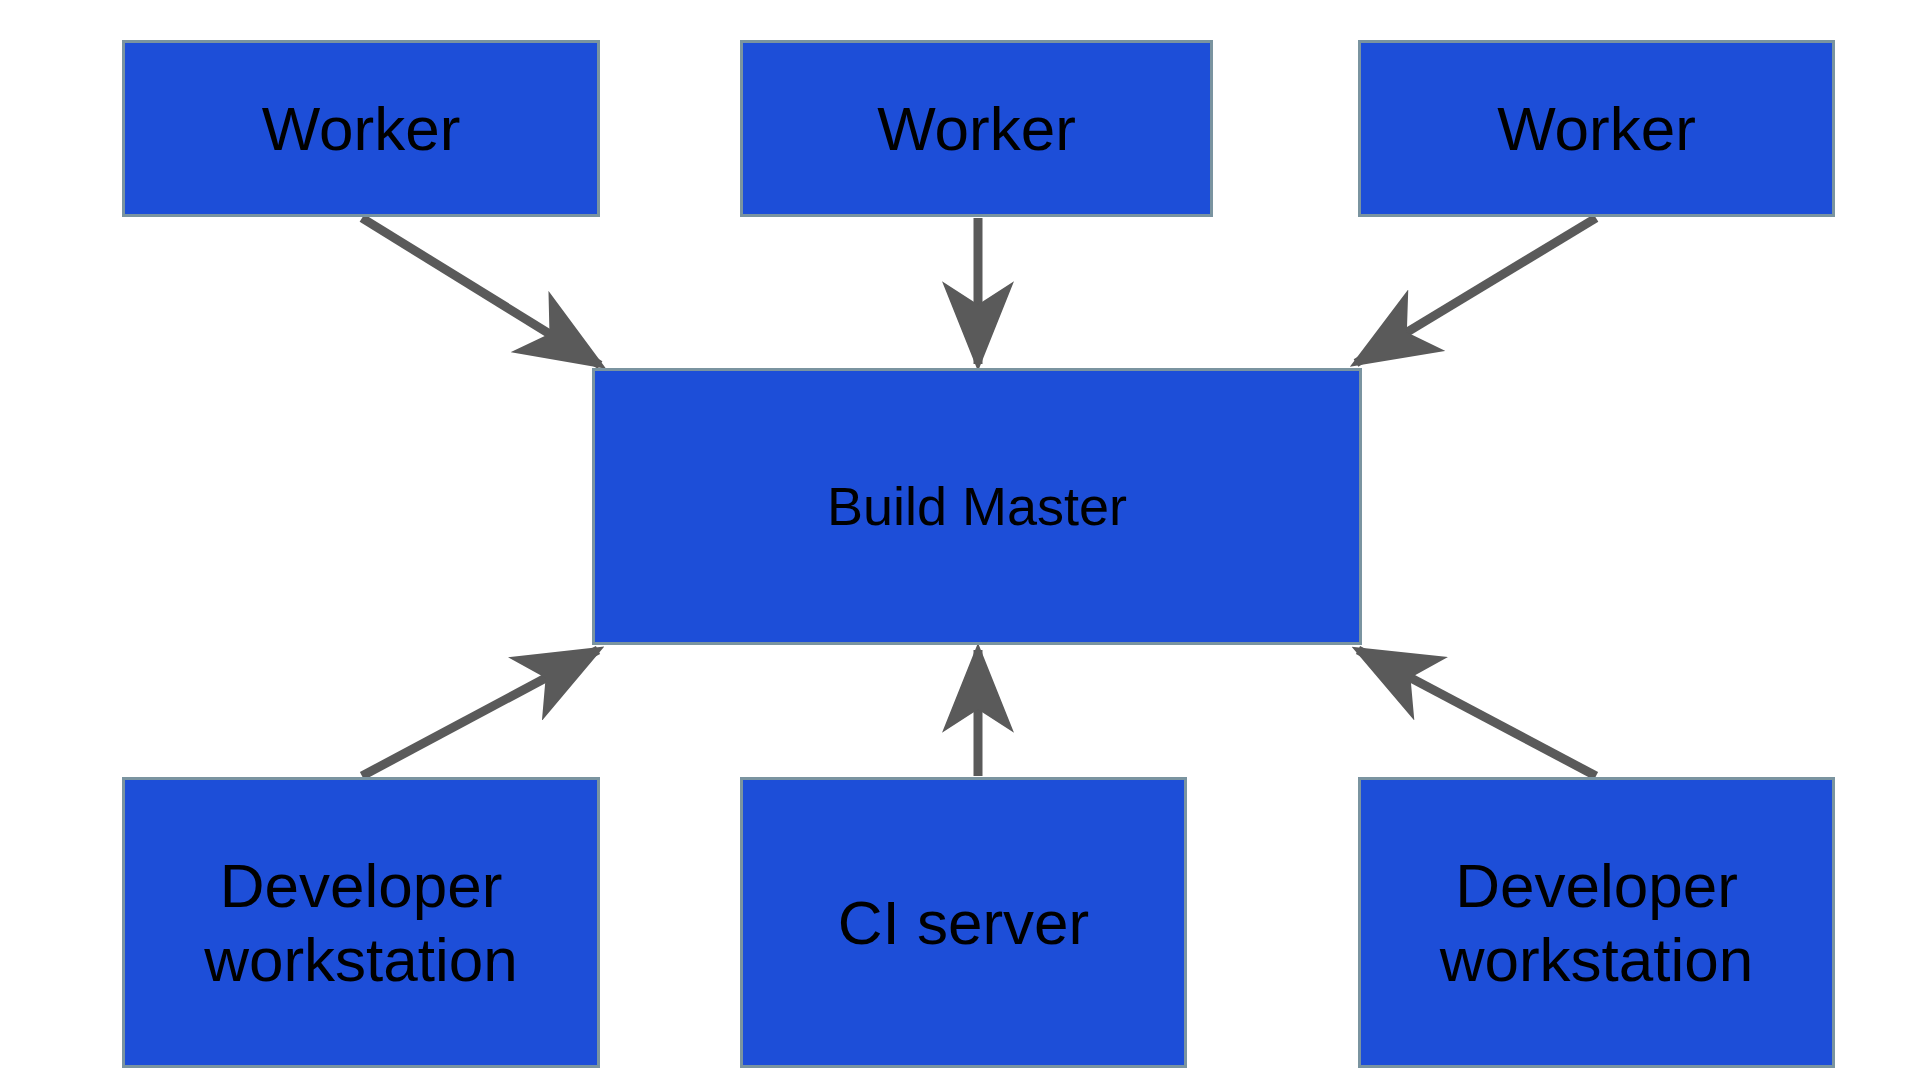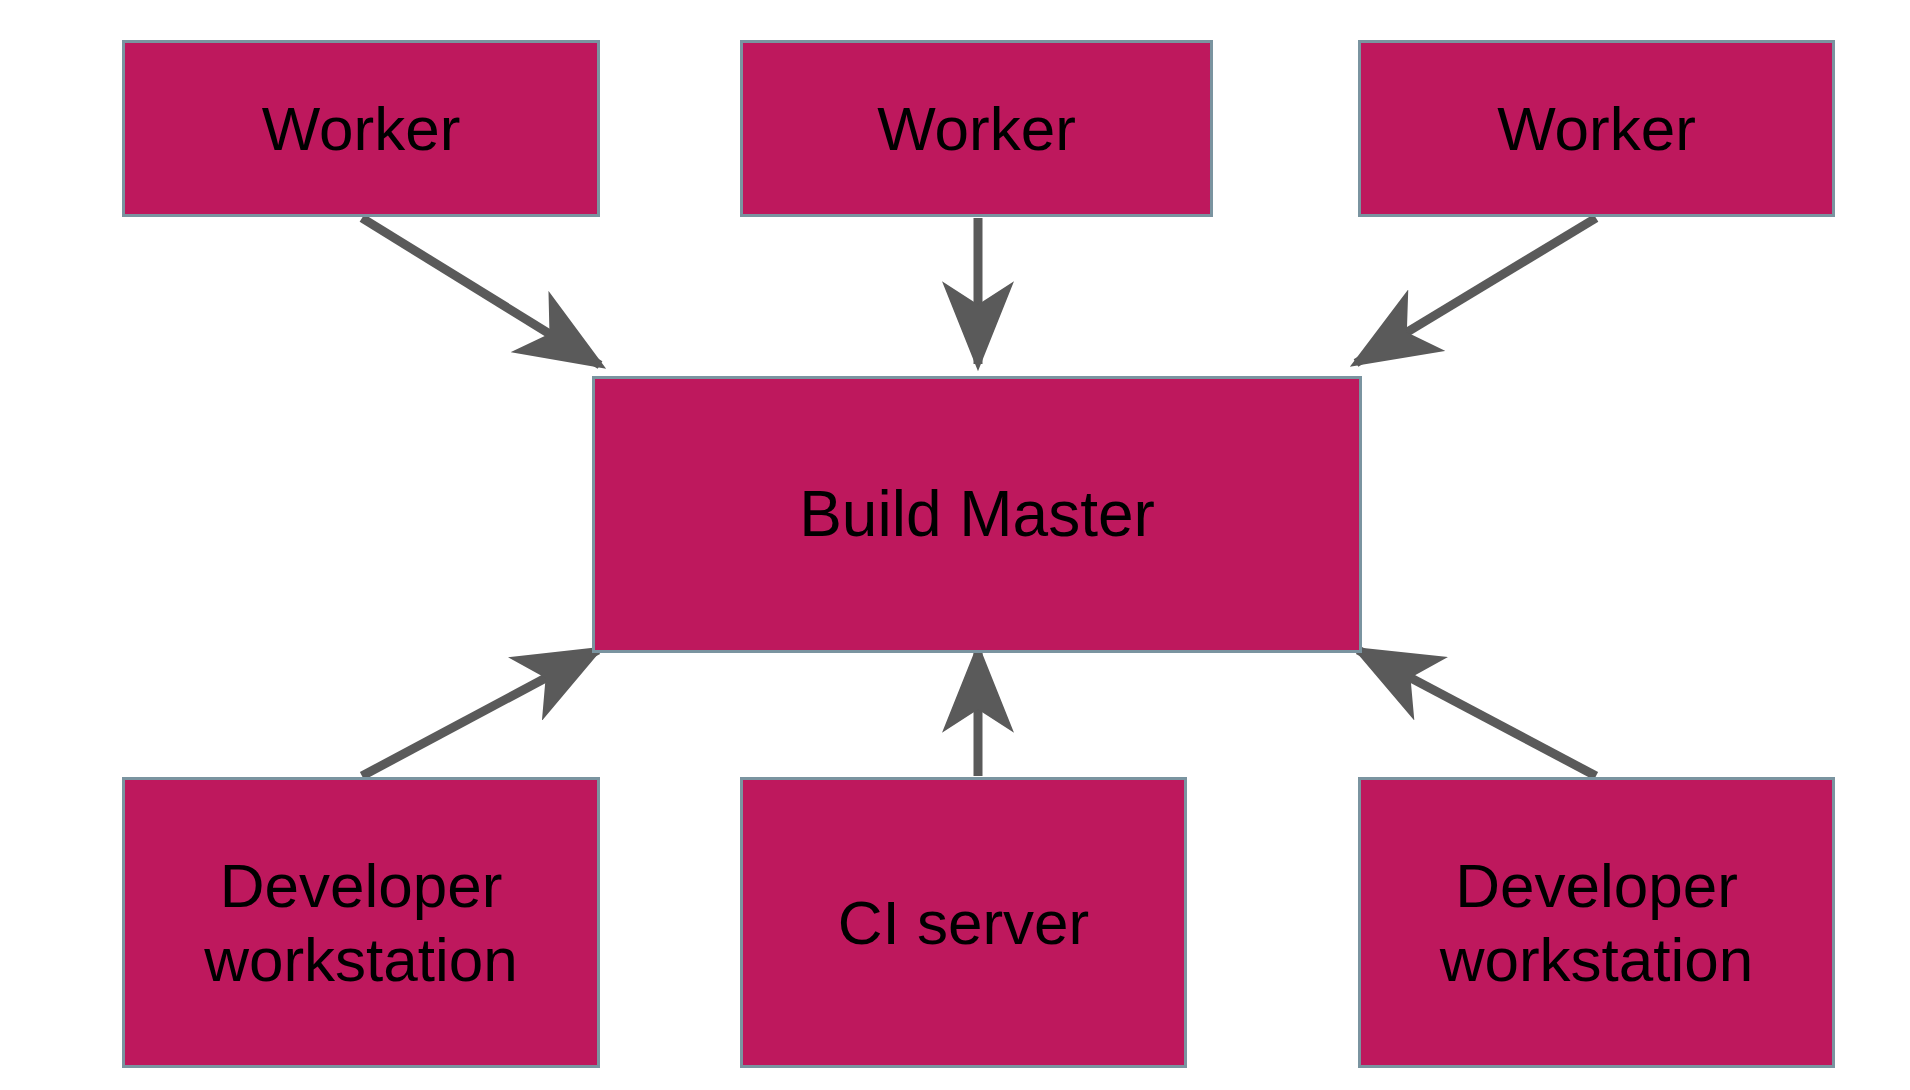--- a/index.html
+++ b/index.html
@@ -20,39 +20,39 @@
     position: absolute;
     left: 0;
     top: 0;
     width: 1910px;
     height: 1090px;
     pointer-events: none;
   }
   .node {
     position: absolute;
     box-sizing: border-box;
-    background: #be185d;
+    background: #1d4ed8;
     border: 3px solid #7a94a0;
     display: flex;
     align-items: center;
     justify-content: center;
     text-align: center;
     color: #000000;
     line-height: 1.18;
     z-index: 2;
   }
   .node-label {
     display: block;
     white-space: pre-line;
     padding: 0 10px;
   }
   .node-worker-left   { left: 122px;  top: 40px;  width: 478px; height: 177px; font-size: 62px; }
   .node-worker-mid    { left: 740px;  top: 40px;  width: 473px; height: 177px; font-size: 62px; }
   .node-worker-right  { left: 1358px; top: 40px;  width: 477px; height: 177px; font-size: 62px; }
-  .node-build-master  { left: 592px;  top: 368px; width: 770px; height: 277px; font-size: 64px; margin-top: 8px; }
+  .node-build-master  { left: 592px;  top: 368px; width: 770px; height: 277px; font-size: 54px; }
   .node-dev-left      { left: 122px;  top: 777px; width: 478px; height: 291px; font-size: 62px; }
   .node-ci            { left: 740px;  top: 777px; width: 447px; height: 291px; font-size: 62px; }
   .node-dev-right     { left: 1358px; top: 777px; width: 477px; height: 291px; font-size: 62px; }
 </style>
 </head>
 <body>
 
 <div id="canvas">
 
   <svg id="edge-layer" viewBox="0 0 1910 1090" width="1910" height="1090" xmlns="http://www.w3.org/2000/svg" aria-hidden="true">

